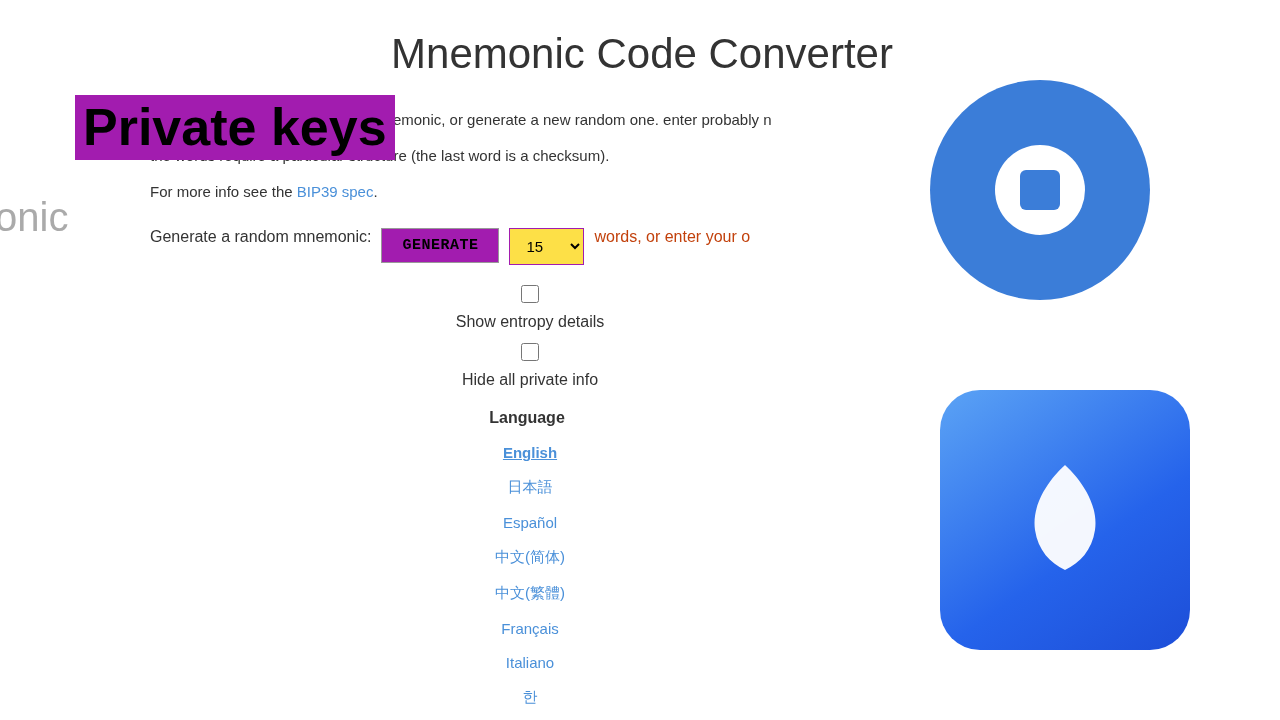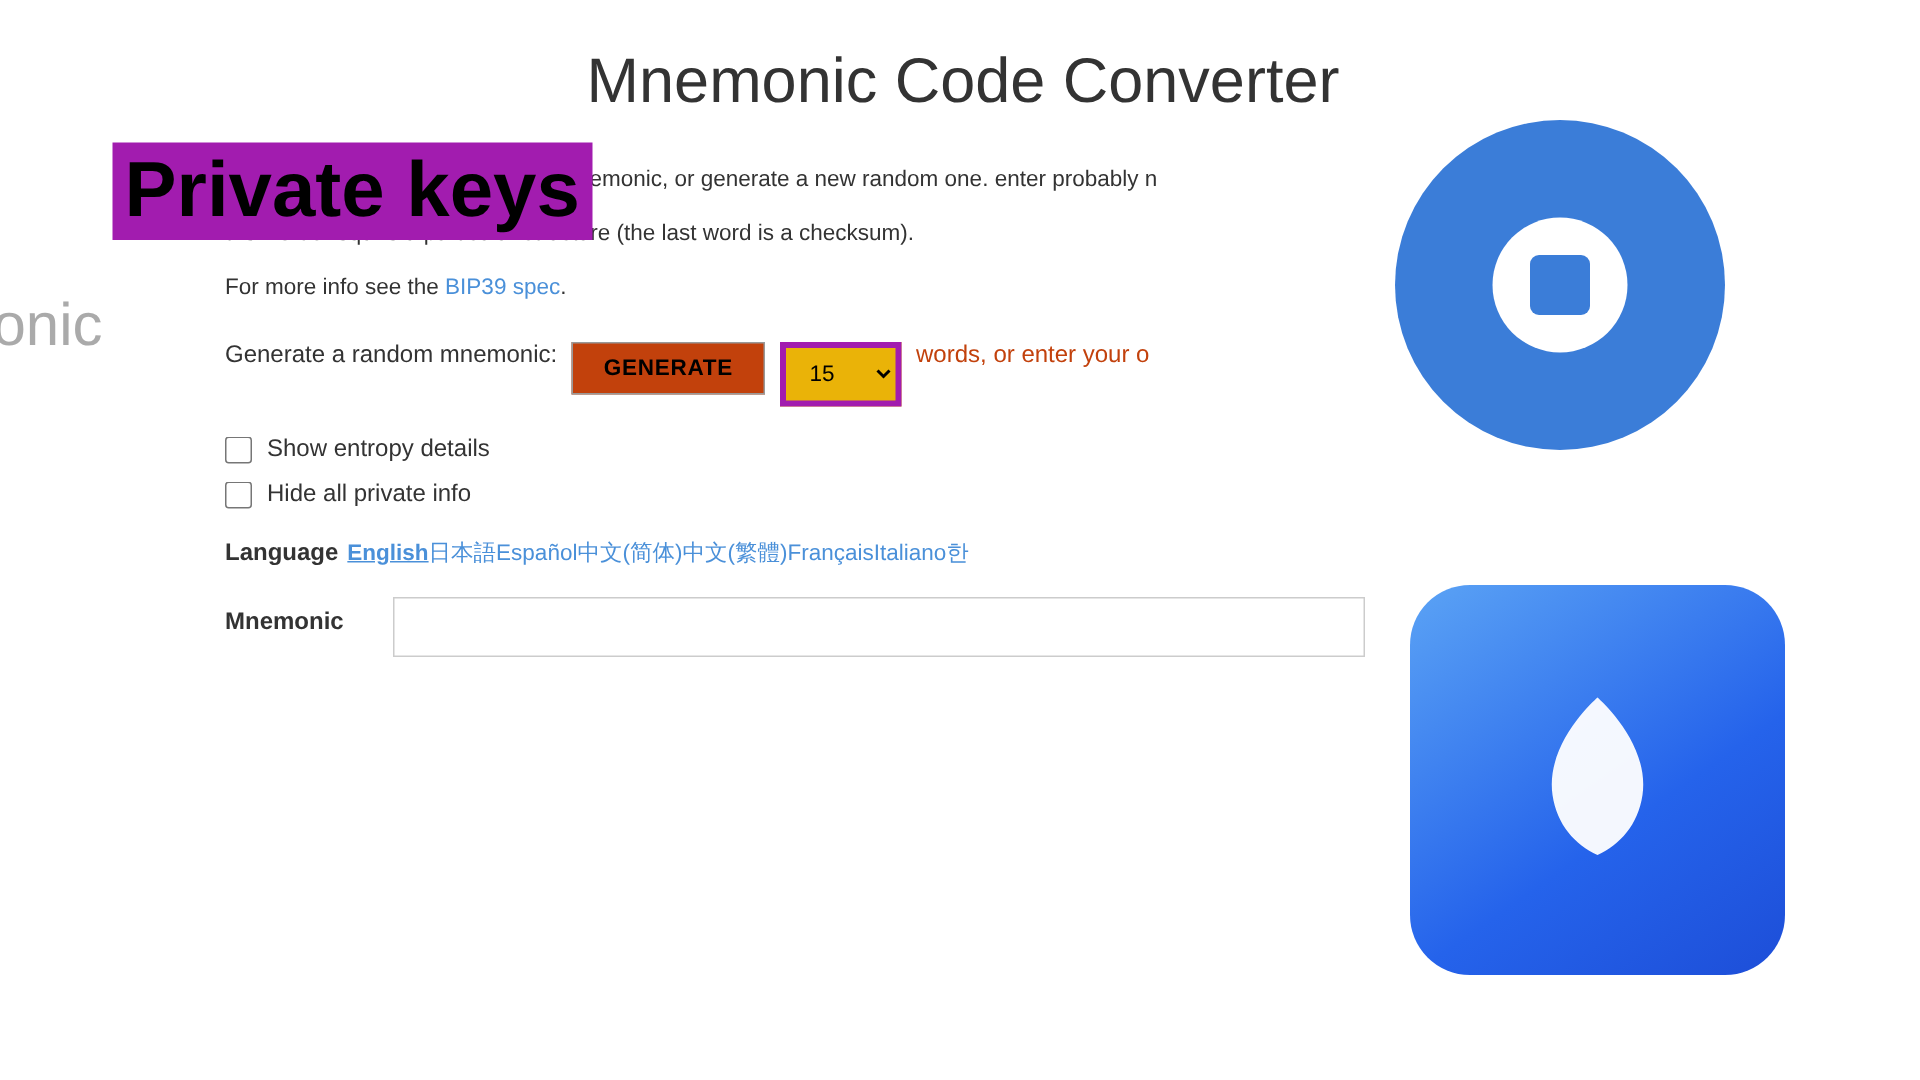--- a/index.html
+++ b/index.html
@@ -63,67 +63,70 @@
       gap: 10px;
       margin: 24px 0 20px 0;
     }
 
     .generate-label {
       font-size: 16px;
       color: #333;
     }
 
     .generate-button {
-      background: #c2410c;
+      background: #a21caf;
       border: 1px solid #999;
       padding: 8px 20px;
       font-size: 15px;
       font-weight: bold;
       cursor: pointer;
       letter-spacing: 0.5px;
+      font-family: Liberation Mono, monospace;
     }
 
     .words-select {
-      border: 4px solid #a21caf;
+      border: 1px solid #a21caf;
       padding: 8px 24px 8px 12px;
       font-size: 15px;
-      background: #eab308;
+      background: #fde047;
       cursor: pointer;
       appearance: auto;
     }
 
     .words-after-label {
       font-size: 16px;
       color: #c2410c;
     }
 
     .checkbox-row {
       display: flex;
       align-items: center;
       gap: 10px;
       margin: 12px 0;
+      flex-direction: column;
     }
 
     .checkbox-row input[type="checkbox"] {
       width: 18px;
       height: 18px;
       cursor: pointer;
     }
 
     .checkbox-label {
       font-size: 16px;
       color: #333;
     }
 
     .language-section {
       display: flex;
       align-items: center;
-      gap: 0;
+      gap: 17px;
       margin: 20px 0 20px 0;
       flex-wrap: wrap;
+      flex-direction: column;
     }
 
     .language-heading {
       font-size: 16px;
       font-weight: bold;
       color: #333;
       margin-right: 6px;
     }
 
     .language-link {

